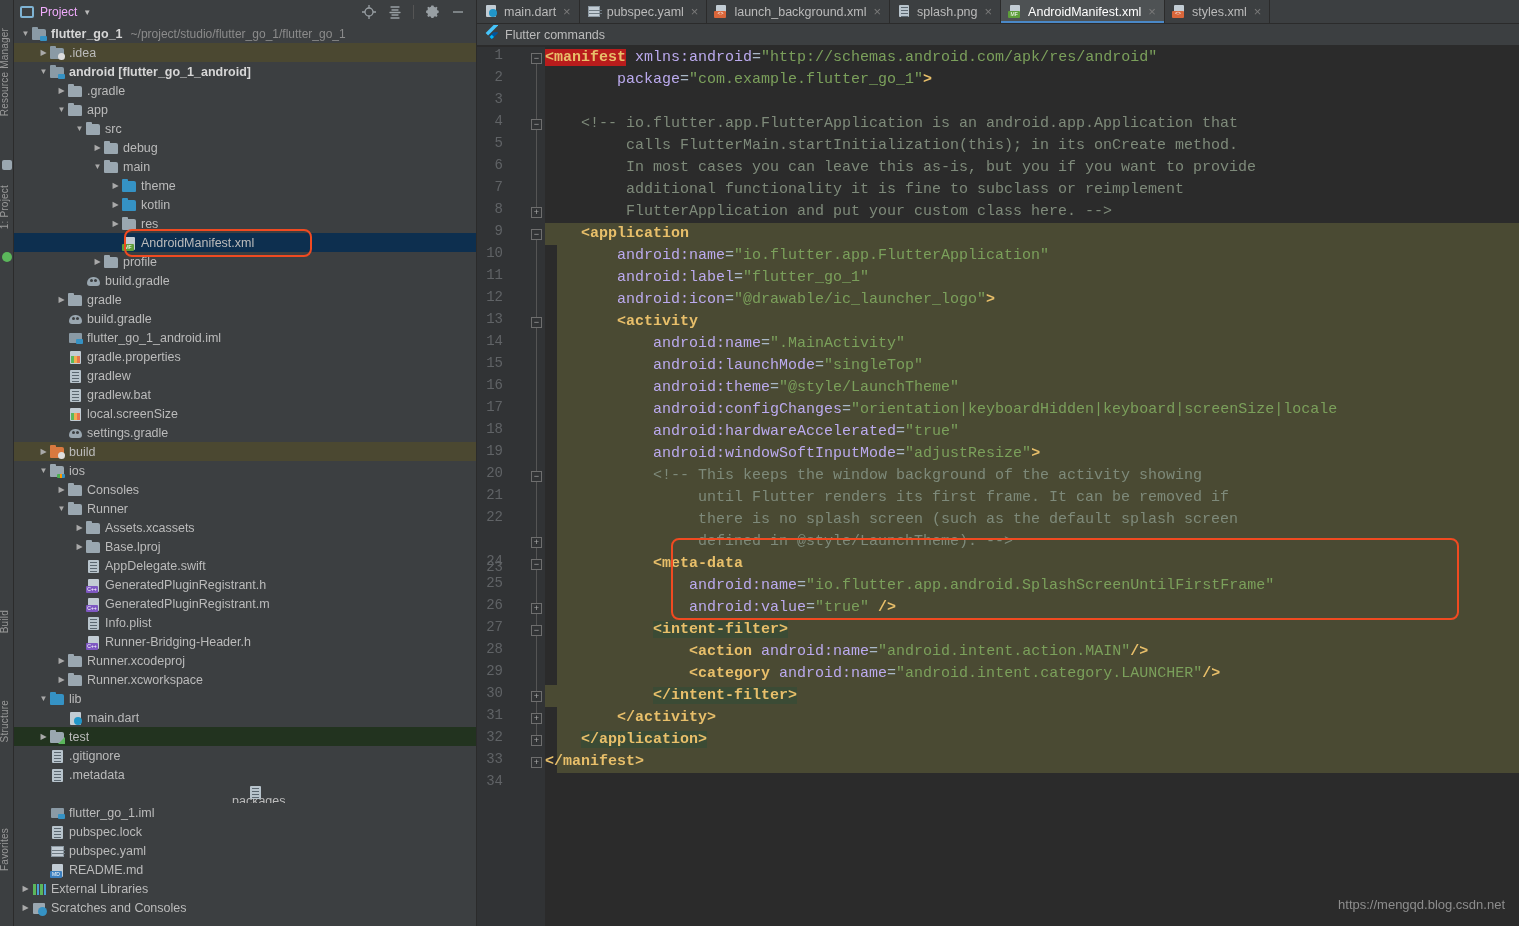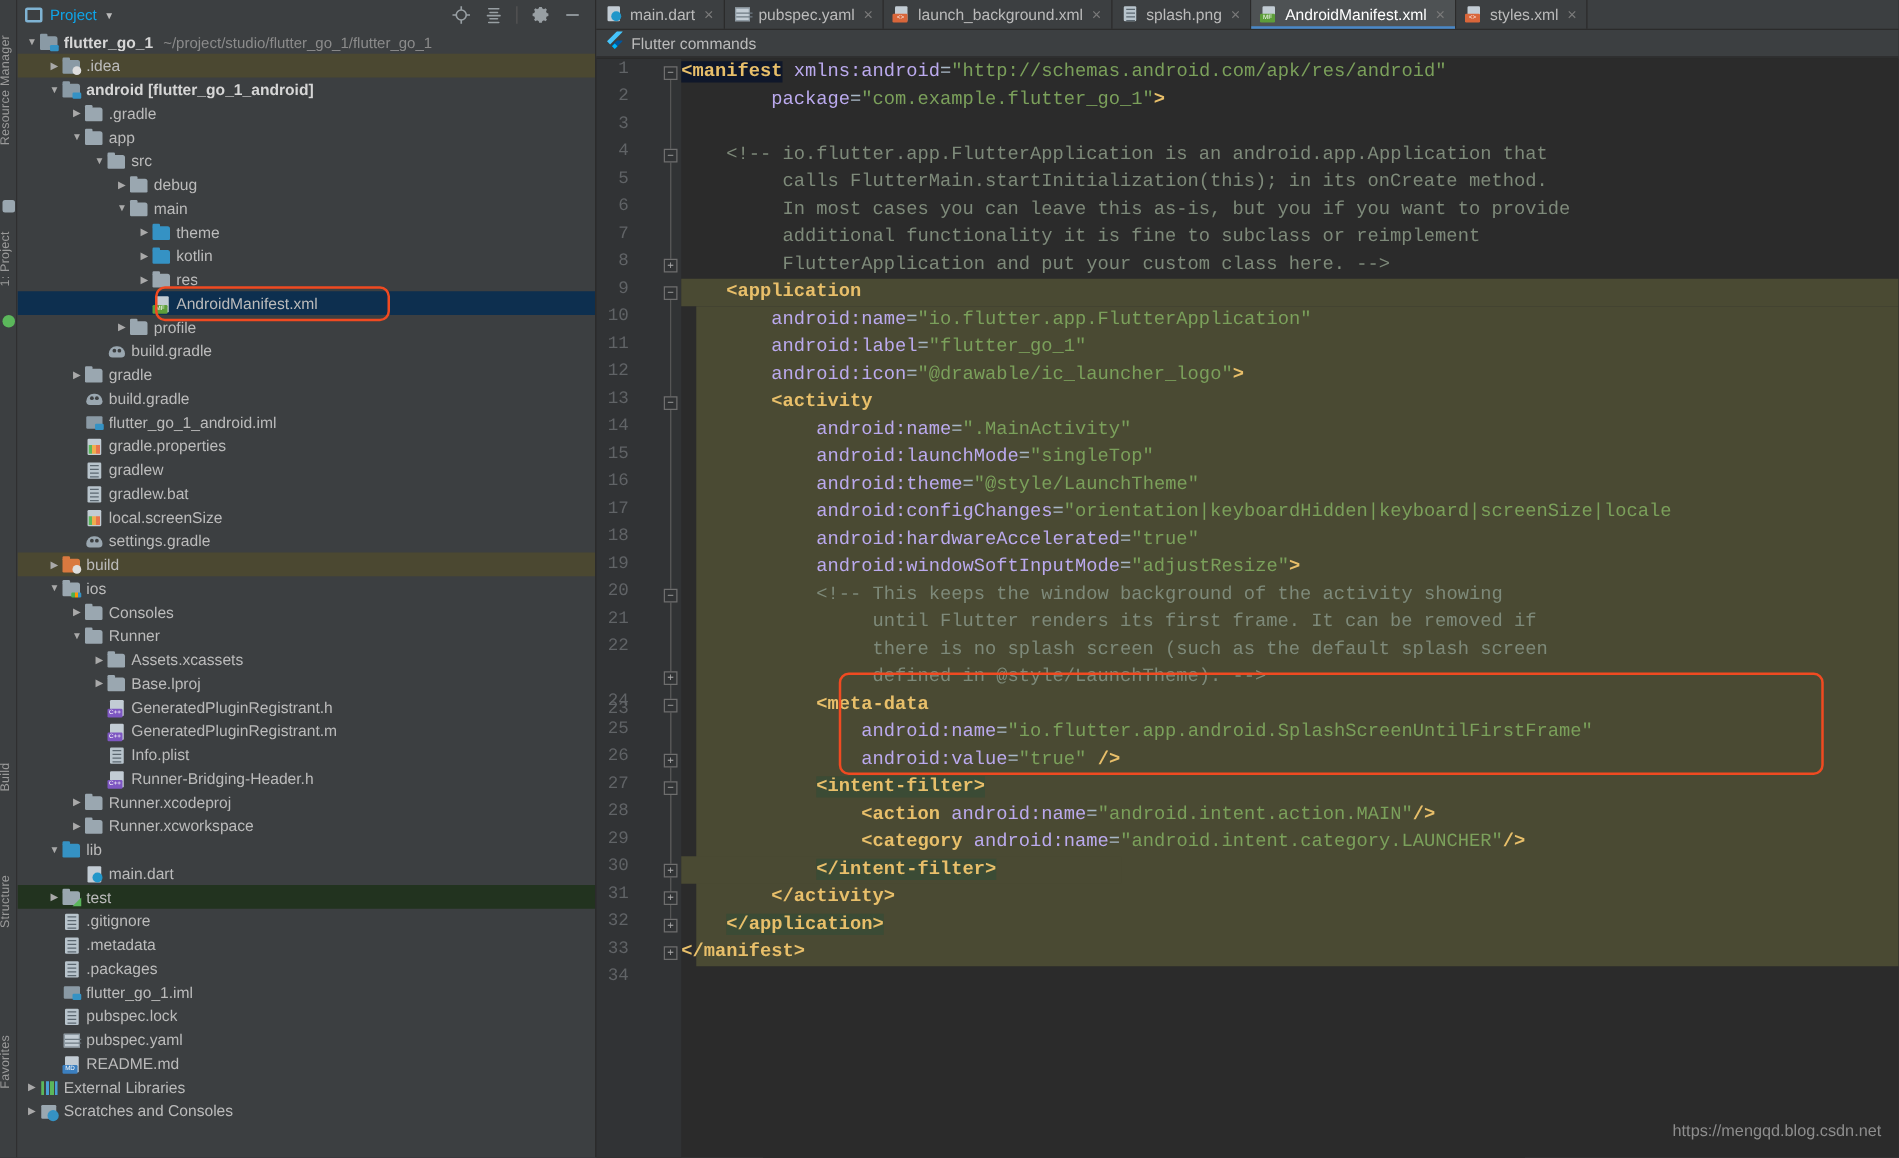--- a/index.html
+++ b/index.html
@@ -36,21 +36,21 @@
   .projectpanel {
     position: absolute; left: 14px; top: 0; width: 463px; height: 926px;
     background: #3c3f41;
     border-right: 1px solid #2b2b2b;
   }
   .proj-header {
     position: relative; height: 24px; background: #3c3f41;
     display: flex; align-items: center; padding: 0 6px;
   }
   .proj-title {
-    font-size: 12px; color: #0ea5e9; margin-left: 6px;
+    font-size: 12px; color: #f0abfc; margin-left: 6px;
   }
   .proj-caret {
     margin-left: 6px; font-size: 8px; color: #bbbbbb;
   }
   .proj-tools { margin-left: auto; display: flex; align-items: center; gap: 10px; padding-right: 4px;}
   .tool-ic { width: 16px; height: 16px; display:inline-block; opacity:.85; cursor: pointer;}
   .tbsep { width:1px; height:14px; background:#555; }
 
   .tree {
     position: absolute; top: 24px; left: 0; right: 0; bottom: 0;
@@ -182,21 +182,21 @@
     position: absolute; background: #4a4a33; 
   }
 
   
   .t-tag    { color: #e8bf6a; font-weight: bold; }
   .t-attr   { color: #bbaaee; }
   .t-eq     { color: #a9b7c6; }
   .t-str    { color: #7ba05b; }
   .t-cmt    { color: #7e8a7a; }
   .t-plain  { color: #a9b7c6; }
-  .t-hl     { background: #0f172a; }
+  .t-hl     { background: #b91c1c; }
   .t-match  { background: #3b4b35; }
 
   .watermark {
     position: absolute; right: 14px; bottom: 14px;
     font-size: 13px; color: #8d8d8d;
   }
 </style>
 </head>
 <body>
 
@@ -439,20 +439,27 @@
         <div class="row" style="padding-left: 60px;">
           <span class="arrow">▶</span>
           <span class="ico">
             <span class="folder"></span>
           </span>
           <span class="lbl">Base.lproj</span>
         </div>
         <div class="row" style="padding-left: 60px;">
           <span class="arrow none"></span>
           <span class="ico">
+            <span class="filedoc"></span>
+          </span>
+          <span class="lbl">AppDelegate.swift</span>
+        </div>
+        <div class="row" style="padding-left: 60px;">
+          <span class="arrow none"></span>
+          <span class="ico">
             <span class="filexml">
               <span class="cppbadge">C++</span>
             </span>
           </span>
           <span class="lbl">GeneratedPluginRegistrant.h</span>
         </div>
         <div class="row" style="padding-left: 60px;">
           <span class="arrow none"></span>
           <span class="ico">
             <span class="filexml">
@@ -519,21 +526,21 @@
           </span>
           <span class="lbl">.gitignore</span>
         </div>
         <div class="row" style="padding-left: 24px;">
           <span class="arrow none"></span>
           <span class="ico">
             <span class="filedoc"></span>
           </span>
           <span class="lbl">.metadata</span>
         </div>
-        <div class="row" style="padding-left: 24px;">
+        <div class="row" style="padding-left: 24px; flex-direction: column;">
           <span class="arrow none"></span>
           <span class="ico">
             <span class="filedoc"></span>
           </span>
           <span class="lbl">.packages</span>
         </div>
         <div class="row" style="padding-left: 24px;">
           <span class="arrow none"></span>
           <span class="ico">
             <span class="imlic"></span>

